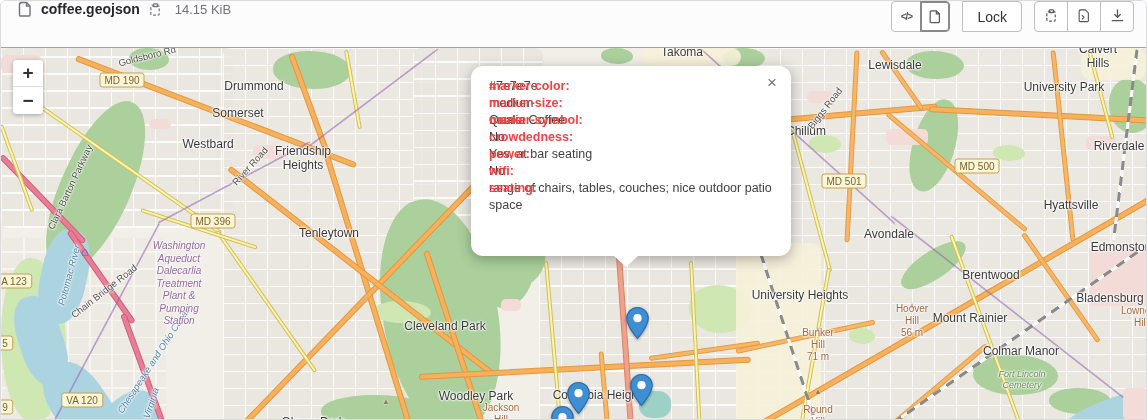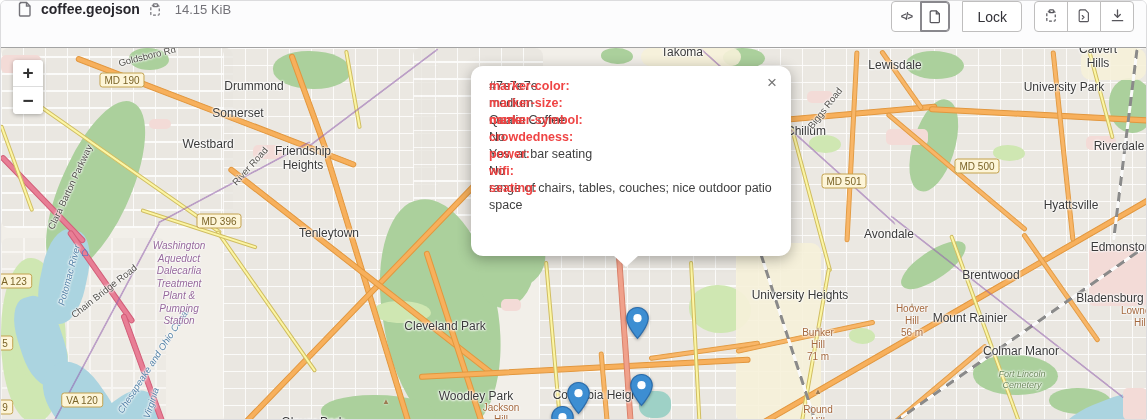--- a/index.html
+++ b/index.html
@@ -277,21 +277,21 @@
         <div class="lbl lbl-road" style="left: 103px; top: 243px; transform: translate(-50%, -50%) rotate(-38deg);">Chain Bridge Road</div>
         <div class="lbl lbl-road" style="left: 824px; top: 60px; transform: translate(-50%, -50%) rotate(-52deg);">Biggs Road</div>
         <div class="lbl lbl-area" style="left: 178px; top: 236px; transform: translate(-50%, -50%);">Washington
 Aqueduct
 Dalecarlia
 Treatment
 Plant &amp;
 Pumping
 Station</div>
         <div class="lbl badge" style="left: 121px; top: 32px;">MD 190</div>
-        <div class="lbl badge" style="left: 218px; top: 173px;">MD 396</div>
+        <div class="lbl badge" style="left: 212px; top: 173px;">MD 396</div>
         <div class="lbl badge" style="left: 976px; top: 118px;">MD 500</div>
         <div class="lbl badge" style="left: 843px; top: 133px;">MD 501</div>
         <div class="lbl badge" style="left: 13px; top: 233px;">A 123</div>
         <div class="lbl badge" style="left: 81px; top: 352px;">VA 120</div>
         <div class="lbl badge" style="left: 4px; top: 295px;">5</div>
         <div class="lbl badge" style="left: 4px; top: 359px;">9</div>
       </div>
     <div id="marker-layer" style="left:0;top:0;width:100%;height:100%;">
         <div class="mkr" style="left: 625px; top: 258px; z-index: 258;">
           <svg width="23" height="34" viewBox="0 0 24 34">

